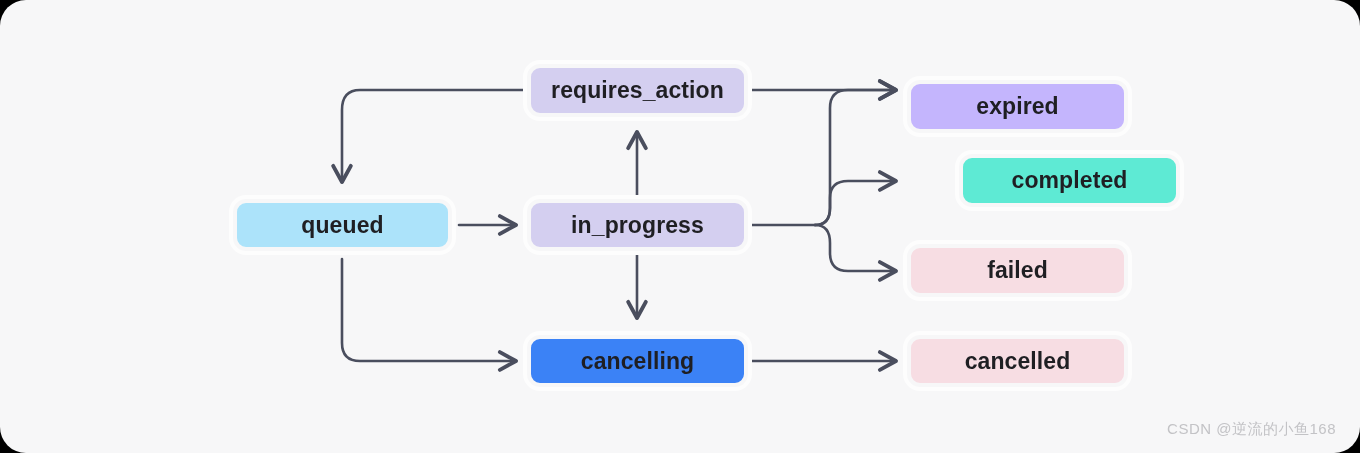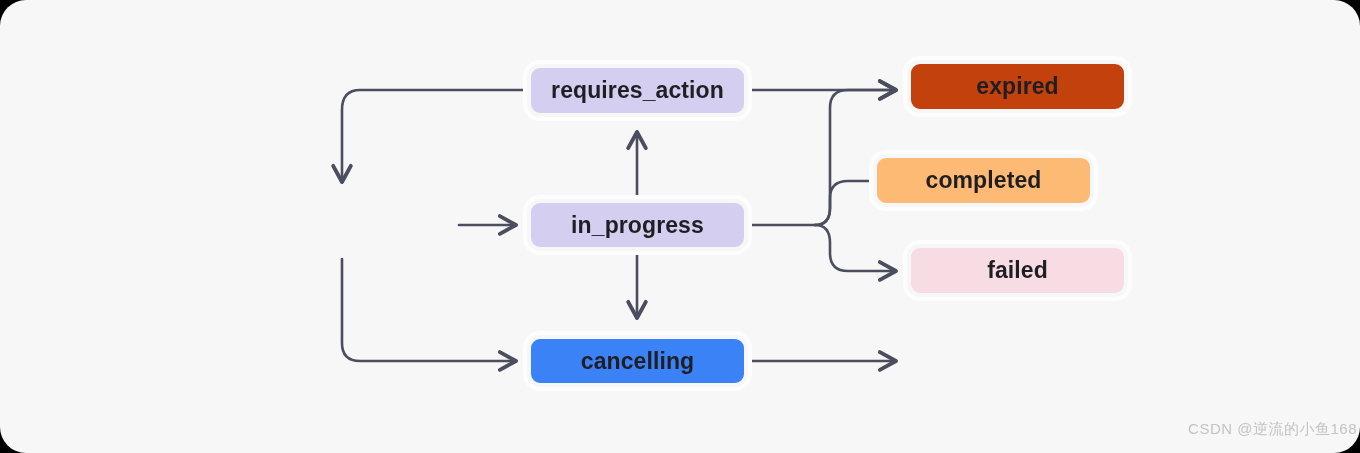--- a/index.html
+++ b/index.html
@@ -44,21 +44,21 @@
     justify-content: center;
     color: #1F1F23;
     font-size: 23px;
     font-weight: bold;
     letter-spacing: 0.1px;
     white-space: nowrap;
   }
 
   #watermark {
     position: absolute;
-    right: 3px;
+    right: 24px;
     bottom: 14px;
     font-size: 15px;
     color: #C3C3C6;
     letter-spacing: 0.5px;
     white-space: nowrap;
     text-align: right;
   }
 </style>
 </head>
 <body>
@@ -91,22 +91,24 @@
       <path d="M 815 225 Q 830 225 830 243 L 830 253 Q 830 271 848 271 L 896 271" marker-end="url(#arrowhead)"></path>
 
       <path d="M 637 255 L 637 318" marker-end="url(#arrowhead)"></path>
 
       <path d="M 342 259 L 342 343 Q 342 361 360 361 L 516 361" marker-end="url(#arrowhead)"></path>
 
       <path d="M 752 361 L 896 361" marker-end="url(#arrowhead)"></path>
     </g>
   </svg>
 
+  <div class="node" style="left: 233px; top: 199px; width: 219px; height: 52px; background: rgb(172, 227, 250);">queued</div>
   <div class="node" style="left: 527px; top: 64px; width: 221px; height: 53px; background: rgb(212, 207, 240);">requires_action</div>
   <div class="node" style="left: 527px; top: 199px; width: 221px; height: 52px; background: rgb(212, 207, 240);">in_progress</div>
   <div class="node" style="left: 527px; top: 335px; width: 221px; height: 52px; background: #3b82f6;">cancelling</div>
-  <div class="node" style="left: 907px; top: 60px; width: 221px; height: 53px; background: #c2410c;">expired</div>
-  <div class="node" style="left: 873px; top: 154px; width: 221px; height: 53px; background: #fdba74;">completed</div>
+  <div class="node" style="left: 907px; top: 80px; width: 221px; height: 53px; background: #c4b5fd;">expired</div>
+  <div class="node" style="left: 959px; top: 154px; width: 221px; height: 53px; background: #5eead4;">completed</div>
   <div class="node" style="left: 907px; top: 244px; width: 221px; height: 53px; background: rgb(247, 221, 227); text-align: right;">failed</div>
+  <div class="node" style="left: 907px; top: 335px; width: 221px; height: 52px; background: rgb(247, 221, 227);">cancelled</div>
 
   <div id="watermark">CSDN @逆流的小鱼168</div>
 
 </div>
 
 </body></html>

